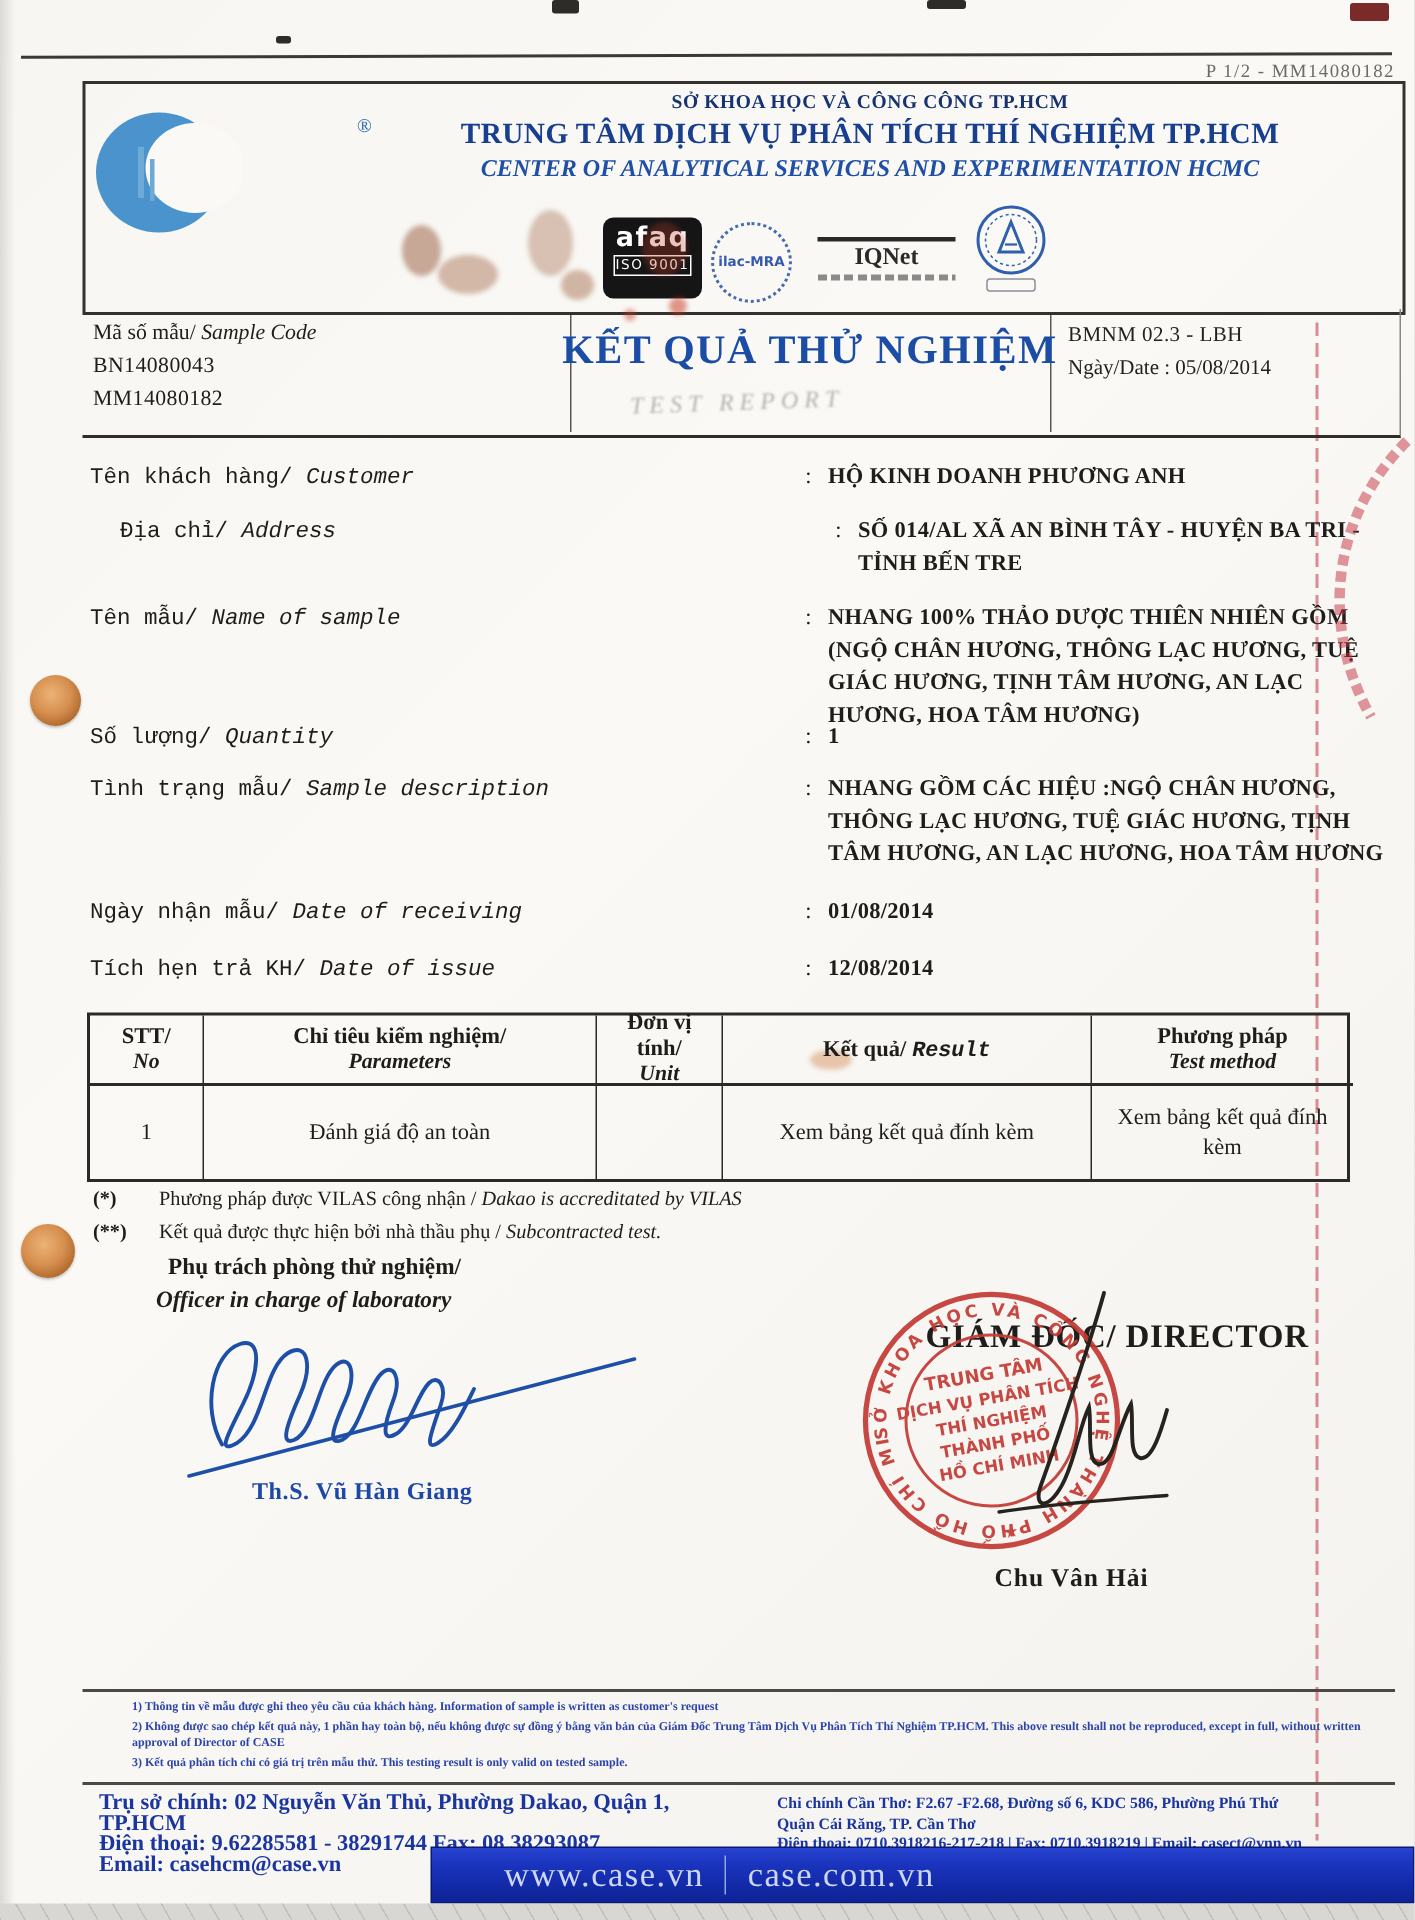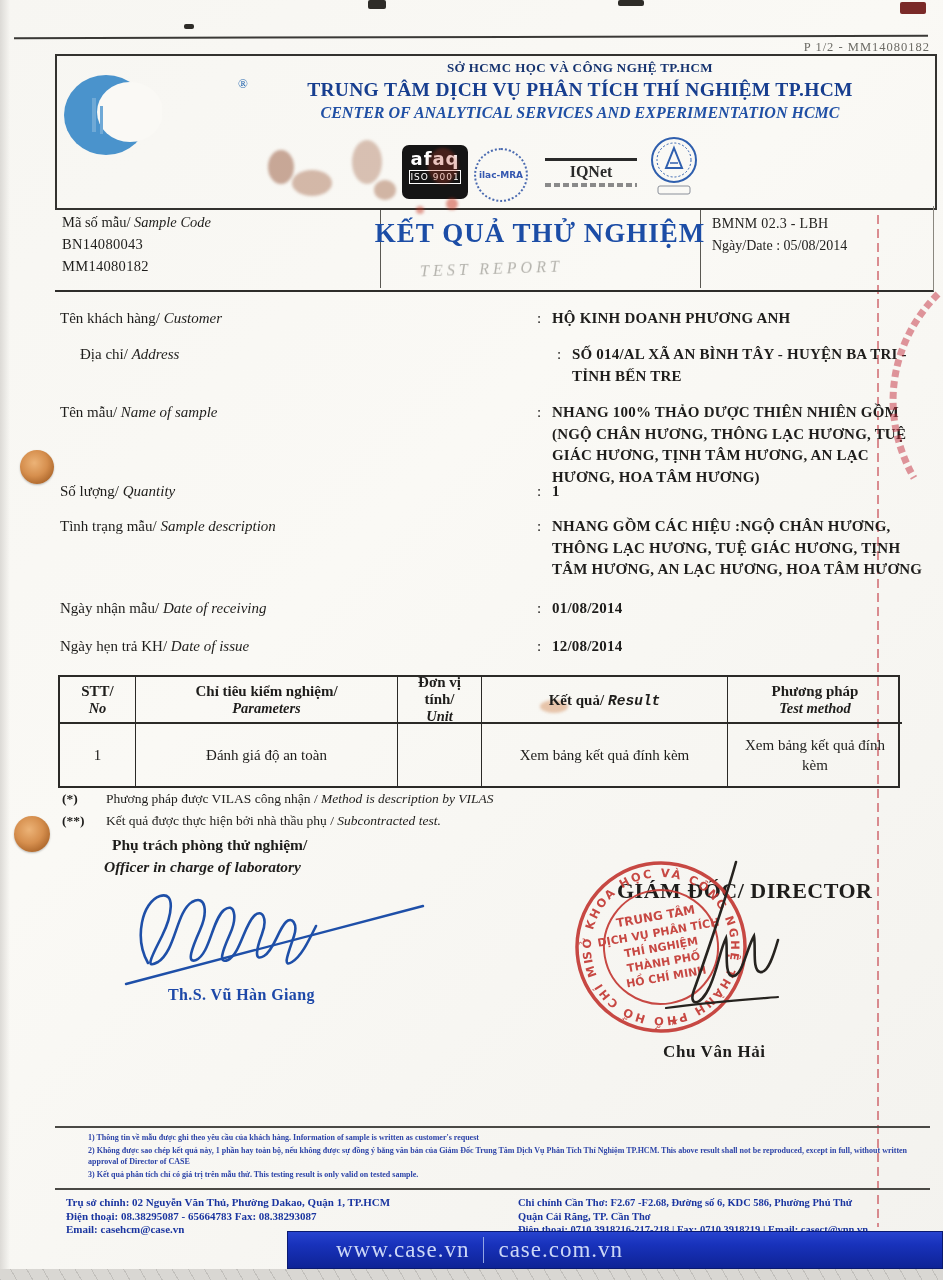--- a/index.html
+++ b/index.html
@@ -40,21 +40,21 @@
   .title-row{left:55px;top:206px;width:878px;height:84px;border-bottom:2px solid #2e2d2a;border-right:1px solid #8a877f;}
   .vdiv{top:210px;width:1px;height:78px;background:#5a5852;}
   .sc-label{left:62px;top:214px;font-size:14.5px;}
   .sc-code{left:62px;font-size:14.5px;letter-spacing:.3px;}
   .main-title{left:340px;top:218px;width:400px;text-align:center;font-size:27px;font-weight:700;color:#1c4da6;letter-spacing:1px;}
   .watermark{left:420px;top:260px;font-size:16px;font-style:italic;color:#6e6c64;opacity:.5;transform:rotate(-2deg);filter:blur(.7px);letter-spacing:4px;}
   .form-ref{left:712px;top:216px;font-size:14px;letter-spacing:.3px;color:#23221f;}
   .date-line{left:712px;top:238px;font-size:14px;color:#23221f;}
   
   .frow{position:absolute;left:60px;display:flex;align-items:flex-start;font-size:15px;line-height:21.5px;}
-  .fl{width:466px;}
+  .fl{width:466px;font-family:Liberation Mono, monospace;}
   .fl i{font-style:italic;}
   .fc{width:26px;text-align:center;}
   .fv{width:372px;font-weight:700;letter-spacing:.2px;}
   
   .rtable{left:58px;top:675px;width:842px;display:grid;grid-template-columns:76px 262px 84px 246px 174px;border:2px solid #2b2a27;box-sizing:border-box;}
   .rtable > div{border-right:1px solid #2b2a27;box-sizing:border-box;display:flex;flex-direction:column;align-items:center;justify-content:center;text-align:center;padding:3px 4px;}
   .rtable > div:nth-child(5n){border-right:none;}
   .rtable .hd{border-bottom:2.5px solid #2b2a27;height:47px;}
   .rtable .hd .vi{font-weight:700;font-size:15px;}
   .rtable .hd .en{font-weight:700;font-style:italic;font-size:14.5px;}
@@ -67,21 +67,21 @@
   .sigl-1{left:112px;top:836px;font-size:15.5px;font-weight:700;}
   .sigl-2{left:104px;top:858px;font-size:15.5px;font-weight:700;font-style:italic;}
   .sig-name-blue{left:168px;top:986px;font-size:16px;font-weight:700;color:#1d48a8;letter-spacing:.4px;}
   .sigr-1{left:617px;top:838px;font-size:22px;font-weight:700;letter-spacing:.5px;margin-top:40px;}
   .sig-name-black{left:663px;top:1042px;font-size:17px;font-weight:700;letter-spacing:.6px;}
   .stamp{left:572px;top:858px;transform:rotate(-10deg);opacity:.92;}
   
   .rule{background:#4a4945;height:1.5px;}
   .fnotes{left:60px;top:1132px;width:834px;font-size:8px;line-height:11px;color:#2d44a8;font-weight:700;margin-left:28px;}
   .fnotes div{margin-bottom:2px;filter:blur(.3px);}
-  .footer-l{left:66px;top:1196px;width:430px;font-size:11px;line-height:13.5px;font-weight:700;color:#1a35a0;}
+  .footer-l{left:66px;top:1196px;width:430px;font-size:15px;line-height:13.5px;font-weight:700;color:#1a35a0;}
   .footer-r{left:518px;top:1196px;width:412px;font-size:10.5px;line-height:13.5px;font-weight:700;color:#1a35a0;}
   .banner{left:287px;top:1231px;width:656px;height:38px;background:linear-gradient(180deg,#2743cf 0%,#1832bb 35%,#0e2396 100%);
     border:1px solid #0a1a70;display:flex;align-items:center;padding-left:48px;box-sizing:border-box;gap:14px;}
   .banner .url{font-size:23px;color:#ccd7f6;letter-spacing:1px;}
   .banner .bdiv{width:1px;height:26px;background:#93a6e4;}
   .bottom-strip{left:0;top:1269px;width:943px;height:11px;background:#d9d7d3;
     background-image:repeating-linear-gradient(60deg,rgba(150,148,144,.35) 0 1px,transparent 1px 14px);}
   .arc-stamp{left:856px;top:286px;}
 </style>
 </head>
@@ -103,21 +103,21 @@
 
   <div class="abs header-box"></div>
   <svg class="abs" style="left:62px;top:68px;" width="100" height="95" viewBox="0 0 100 95">
     <ellipse cx="44" cy="47" rx="42" ry="40" fill="#4a93cc"></ellipse>
     <ellipse cx="68" cy="44" rx="33" ry="30" fill="#faf9f5"></ellipse>
     <rect x="30" y="30" width="4" height="34" fill="#6fa9d6"></rect>
     <rect x="38" y="38" width="3" height="28" fill="#6fa9d6"></rect>
   </svg>
   <div class="abs reg">®</div>
   <div class="abs org-block">
-    <div class="dept">SỞ HCMC HỌC VÀ CÔNG NGHỆ TP.HCM</div>
+    <div class="dept">SỞ KHOA HỌC VÀ CÔNG CÔNG TP.HCM</div>
     <div class="orgvi">TRUNG TÂM DỊCH VỤ PHÂN TÍCH THÍ NGHIỆM TP.HCM</div>
     <div class="orgen">CENTER OF ANALYTICAL SERVICES AND EXPERIMENTATION HCMC</div>
   </div>
   <div class="abs badge-afaq">
     <div class="t">afaq</div>
     <div class="b">ISO 9001</div>
   </div>
   <div class="abs badge-ilac">
     <span>ilac-MRA</span>
   </div>
@@ -185,21 +185,21 @@
     <div class="fl"><span>Tình trạng mẫu/</span> <i>Sample description</i></div>
     <div class="fc">:</div>
     <div class="fv">NHANG GỒM CÁC HIỆU :NGỘ CHÂN HƯƠNG, THÔNG LẠC HƯƠNG, TUỆ GIÁC HƯƠNG, TỊNH TÂM HƯƠNG, AN LẠC HƯƠNG, HOA TÂM HƯƠNG</div>
   </div>
   <div class="frow" style="top:598px;">
     <div class="fl"><span>Ngày nhận mẫu/</span> <i>Date of receiving</i></div>
     <div class="fc">:</div>
     <div class="fv">01/08/2014</div>
   </div>
   <div class="frow" style="top:636px;">
-    <div class="fl"><span>Ngày hẹn trả KH/</span> <i>Date of issue</i></div>
+    <div class="fl"><span>Tích hẹn trả KH/</span> <i>Date of issue</i></div>
     <div class="fc">:</div>
     <div class="fv">12/08/2014</div>
   </div>
 
   <div class="abs rtable">
     <div class="hd">
         <div class="vi">STT/</div>
         <div class="en">No</div>
       </div>
     <div class="hd">
@@ -218,21 +218,21 @@
         <div class="en">Test method</div>
       </div>
     <div class="dc">1</div>
     <div class="dc">Đánh giá độ an toàn</div>
     <div class="dc"></div>
     <div class="dc">Xem bảng kết quả đính kèm</div>
     <div class="dc">Xem bảng kết quả đính kèm</div>
   </div>
 
   <div class="remark" style="top:791px;">
-    <b>(*)</b><span>Phương pháp được VILAS công nhận / </span><i>Method is description by VILAS</i>
+    <b>(*)</b><span>Phương pháp được VILAS công nhận / </span><i>Dakao is accreditated by VILAS</i>
   </div>
   <div class="remark" style="top:813px;">
     <b>(**)</b><span>Kết quả được thực hiện bởi nhà thầu phụ / </span><i>Subcontracted test.</i>
   </div>
 
   <div class="abs sigl-1">Phụ trách phòng thử nghiệm/</div>
   <div class="abs sigl-2">Officer in charge of laboratory</div>
   <svg class="abs" style="left:118px;top:868px;" width="320" height="125" viewBox="0 0 320 125">
     <path d="M30,95 C16,70 24,34 42,28 C58,23 54,48 44,68 C34,88 26,102 40,94 C58,82 58,44 74,34 C88,26 90,44 82,62 C74,80 68,96 78,92 C92,86 94,52 106,42 C116,34 120,48 112,66 C104,84 100,96 110,92 C122,86 126,58 136,48 C144,40 150,50 144,66 C138,82 136,94 146,88 C156,82 160,62 168,54 C174,48 180,56 176,68 C170,86 164,100 174,94 C184,88 192,70 198,58" stroke="#1e4fa8" stroke-width="2.6" fill="none" stroke-linecap="round"></path>
     <path d="M8,116 L305,38" stroke="#1e4fa8" stroke-width="2.4" fill="none" stroke-linecap="round"></path>
@@ -269,21 +269,21 @@
   <div class="abs rule" style="left:55px;top:1126px;width:875px;"></div>
   <div class="abs fnotes">
     <div>1) Thông tin về mẫu được ghi theo yêu cầu của khách hàng. Information of sample is written as customer's request</div>
     <div>2) Không được sao chép kết quả này, 1 phần hay toàn bộ, nếu không được sự đồng ý bằng văn bản của Giám Đốc Trung Tâm Dịch Vụ Phân Tích Thí Nghiệm TP.HCM. This above result shall not be reproduced, except in full, without written approval of Director of CASE</div>
     <div>3) Kết quả phân tích chỉ có giá trị trên mẫu thử. This testing result is only valid on tested sample.</div>
   </div>
   <div class="abs rule" style="left:55px;top:1188px;width:875px;"></div>
 
   <div class="abs footer-l">
     <div>Trụ sở chính: 02 Nguyễn Văn Thủ, Phường Dakao, Quận 1, TP.HCM</div>
-    <div>Điện thoại: 08.38295087 - 65664783    Fax: 08.38293087</div>
+    <div>Điện thoại: 9.62285581 - 38291744    Fax: 08.38293087</div>
     <div>Email: casehcm@case.vn</div>
   </div>
   <div class="abs footer-r">
     <div>Chi chính Cần Thơ: F2.67 -F2.68, Đường số 6, KDC 586, Phường Phú Thứ</div>
     <div>Quận Cái Răng, TP. Cần Thơ</div>
     <div>Điện thoại: 0710.3918216-217-218 | Fax: 0710.3918219 | Email: casect@vnn.vn</div>
   </div>
 
   <div class="abs banner">
     <span class="url">www.case.vn</span>

